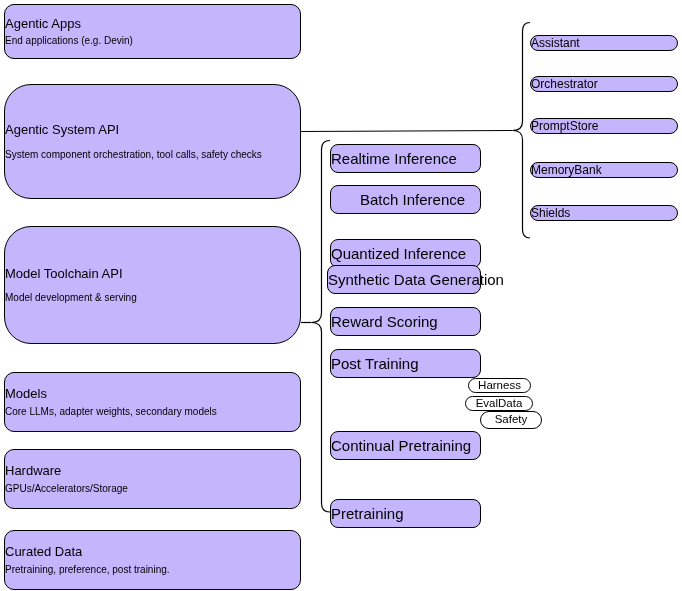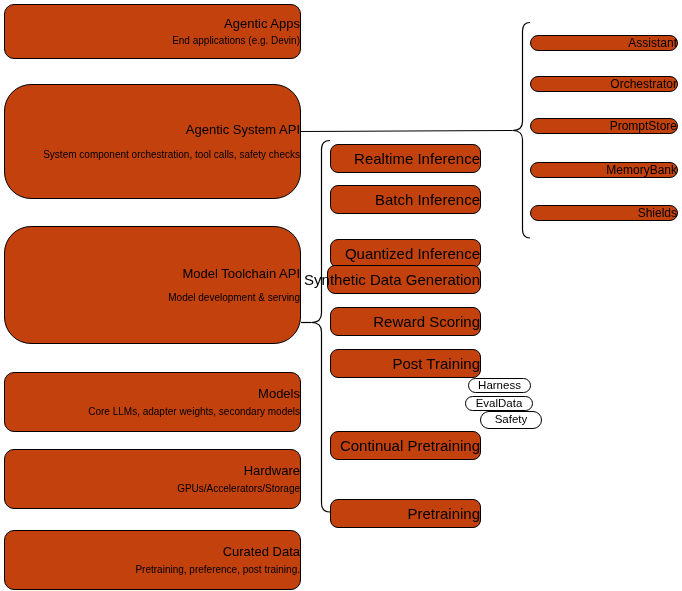--- a/index.html
+++ b/index.html
@@ -19,25 +19,25 @@
     pointer-events: none;
   }
   .overlay path {
     fill: none;
     stroke: #000000;
     stroke-width: 1.2;
   }
   .node {
     position: absolute;
     box-sizing: border-box;
-    background: #c2410c;
+    background: #c4b5fd;
     border: 1.3px solid #000000;
     display: flex;
     flex-direction: column;
-    align-items: flex-end;
+    align-items: flex-start;
     justify-content: center;
     text-align: center;
   }
   .lbox { left: 4px; width: 297px; gap: 4px; }
   .lbox .ltitle { font-size: 13px; line-height: 1.2; white-space: nowrap; }
   .lbox .lsub   { font-size: 10px; line-height: 1.2; white-space: nowrap; }
   .r10 { border-radius: 10px; }
   .r27 { border-radius: 27px; gap: 11px; }
   .mbox {
     left: 330px; width: 151px; height: 29px;
@@ -95,21 +95,21 @@
   <div class="node lbox r10" style="top:449px; height:60px;">
     <div class="ltitle">Hardware</div>
     <div class="lsub">GPUs/Accelerators/Storage</div>
   </div>
   <div class="node lbox r10" style="top:530px; height:60px;">
     <div class="ltitle">Curated Data</div>
     <div class="lsub">Pretraining, preference, post training.</div>
   </div>
 
   <div class="node mbox" style="top:144px;">Realtime Inference</div>
-  <div class="node mbox" style="top:185px;">Batch Inference</div>
+  <div class="node mbox" style="top:185px;padding-left:29px;">Batch Inference</div>
   <div class="node mbox" style="top:225px;margin-top:14px;">Quantized Inference</div>
   <div class="node mbox" style="top:265px; left:327px; width:154px;">Synthetic Data Generation</div>
   <div class="node mbox" style="top:307px;">Reward Scoring</div>
   <div class="node mbox" style="top:349px;">Post Training</div>
   <div class="node mbox" style="top:431px;">Continual Pretraining</div>
   <div class="node mbox" style="top:471px;margin-top:28px;">Pretraining</div>
 
   <div class="tag" style="left:468px; top:378px; width:63px; height:15px;">Harness</div>
   <div class="tag" style="left:465px; top:396px; width:68px; height:15px;">EvalData</div>
   <div class="tag" style="left:480px; top:411px; width:62px; height:18px;">Safety</div>

